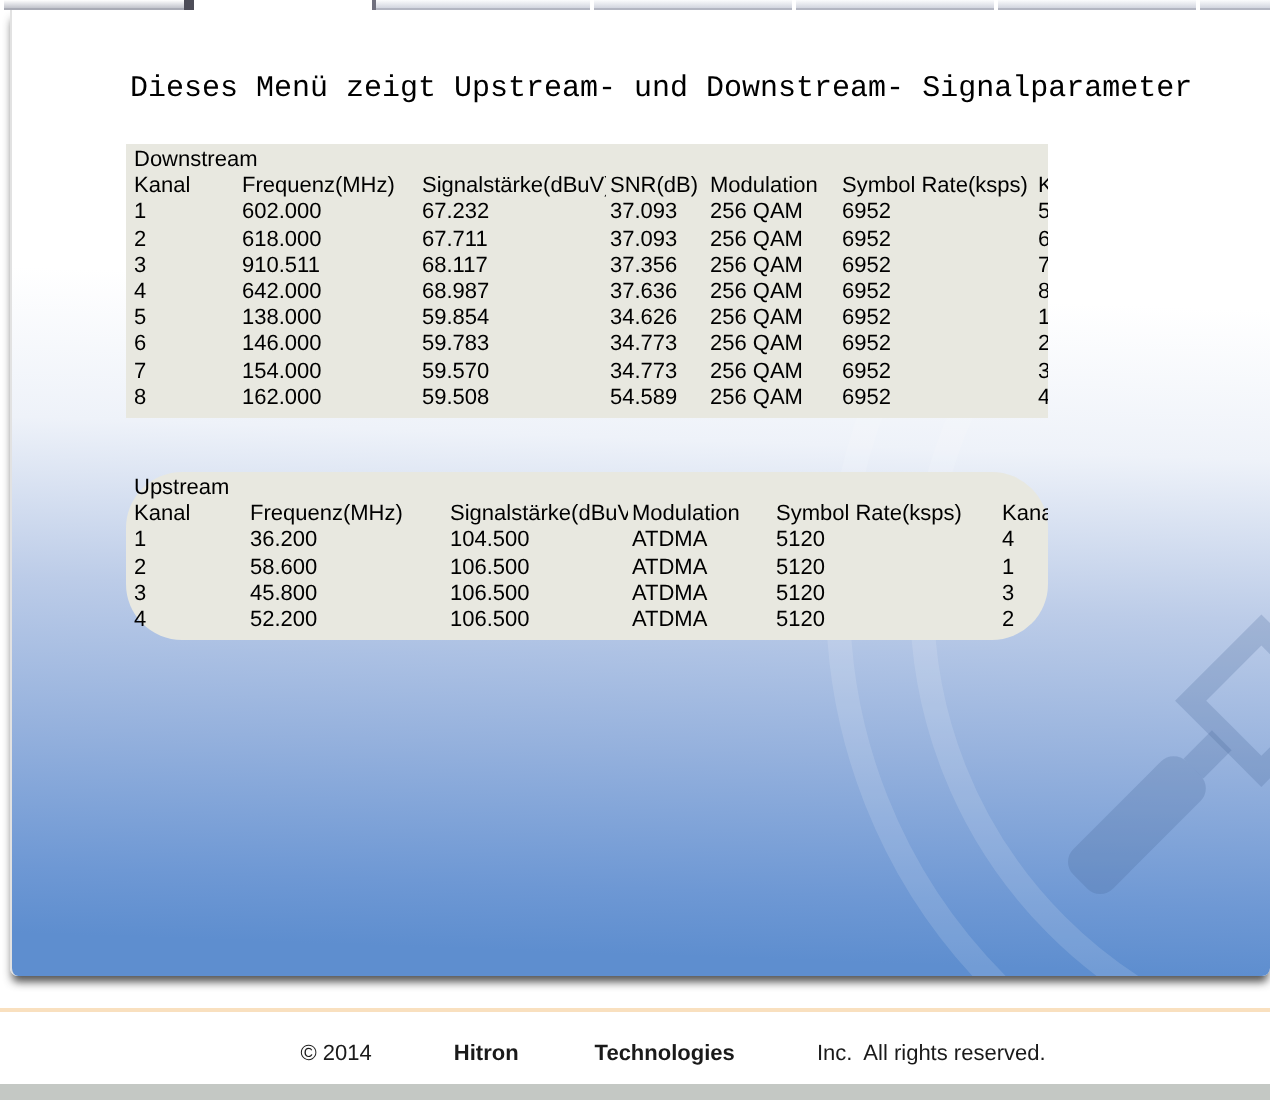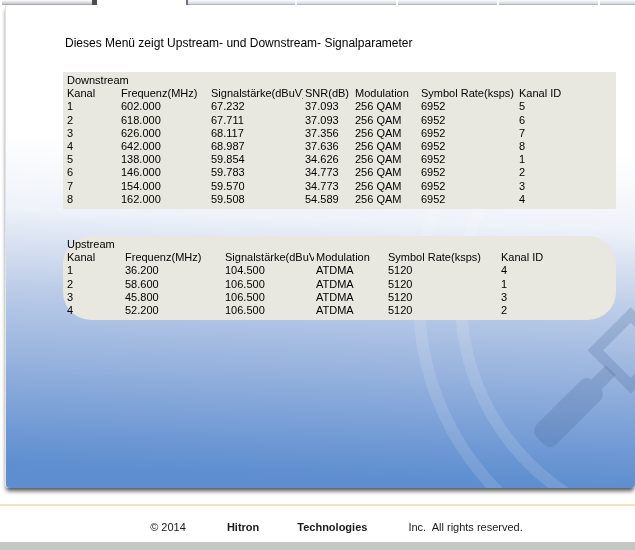--- a/index.html
+++ b/index.html
@@ -28,25 +28,25 @@
       #ffffff 0px, #ffffff 150px, #eef2f9 225px, #bccce8 305px,
       #95b1dd 380px, #6e98d4 450px, #5e8ecf 483px);
     border-radius:0 0 4px 4px;
     box-shadow:0 4px 4px -1px rgba(55,55,55,0.85);
     overflow:hidden;
   }
   .watermark { position:absolute; left:0; top:0; pointer-events:none; }
 
   .description {
     position:absolute; left:59px; top:31px;
-    font-size:12px; color:#000;
+    font-size:15px; color:#000;font-family:Liberation Mono, monospace;
   }
 
   .data-box {
-    position:absolute; left:57px; width:553px;
+    position:absolute; left:57px; width:461px;
     background:#e8e8e0;
     font-size:11px; line-height:13.2px; color:#000;
     padding:2px 0 3px 2px;
   }
   .data-box.downstream { top:67px; }
   .data-box.upstream   { top:231px;border-radius:28px; }
   .box-title { padding-left:2px; }
   table { border-collapse:collapse; width:100%; table-layout:fixed; }
   th, td {
     font-weight:normal; text-align:left; vertical-align:top;
@@ -133,21 +133,21 @@
               <td>2</td>
               <td>618.000</td>
               <td>67.711</td>
               <td>37.093</td>
               <td>256 QAM</td>
               <td>6952</td>
               <td>6</td>
             </tr>
             <tr>
               <td>3</td>
-              <td>626.000</td>
+              <td>910.511</td>
               <td>68.117</td>
               <td>37.356</td>
               <td>256 QAM</td>
               <td>6952</td>
               <td>7</td>
             </tr>
             <tr>
               <td>4</td>
               <td>642.000</td>
               <td>68.987</td>

